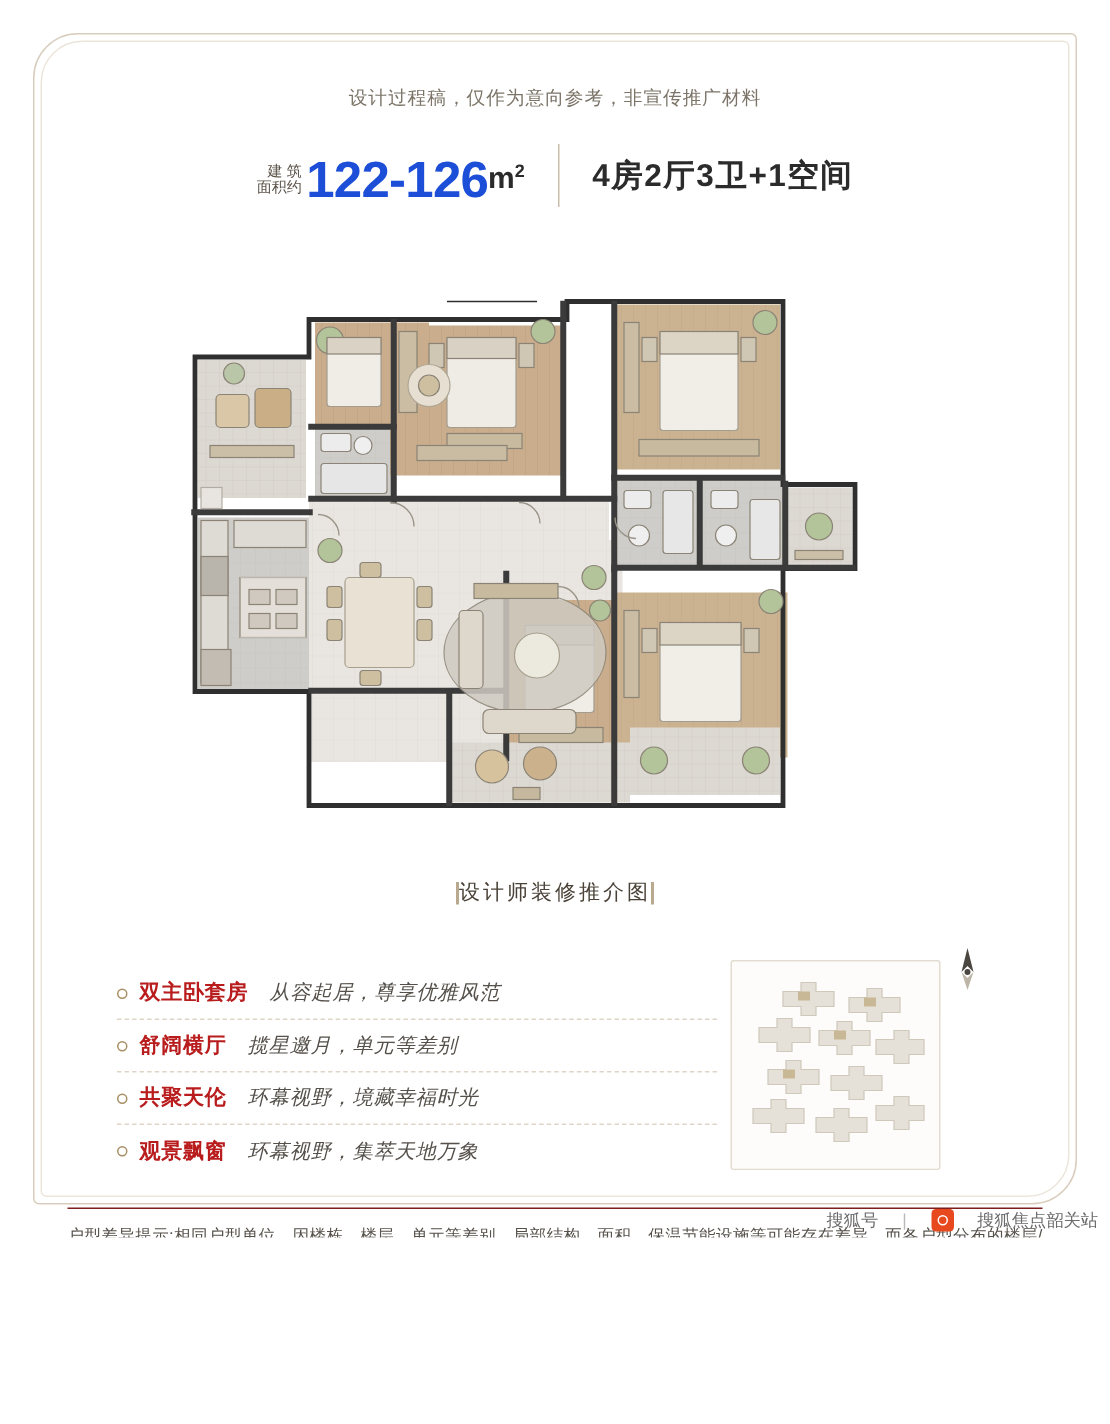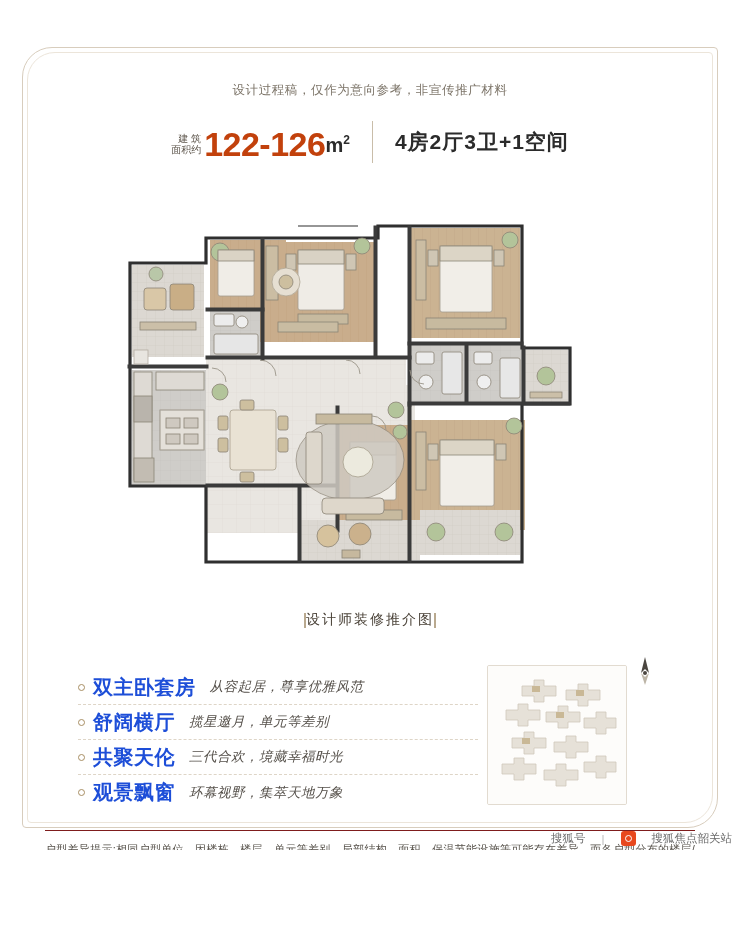--- a/index.html
+++ b/index.html
@@ -8,21 +8,20 @@
     background: #ffffff;
     font-family: "Liberation Sans", sans-serif;
     color: #3a3a3a;
     overflow: hidden;
   }
   .page {
     position: relative;
     width: 740px; height: 825px;
     background: #ffffff;
     overflow: hidden;
-    margin-top: 25px;
   }
   
   .frame {
     position: absolute;
     left: 22px; top: 22px; right: 22px; bottom: 22px;
     border: 1px solid #d8cdbd;
     border-radius: 30px 4px 30px 4px;
     pointer-events: none;
   }
   .frame-inner {
@@ -64,21 +63,21 @@
     text-align: right;
     margin-right: 3px;
     margin-bottom: 7px;
     letter-spacing: 0px;
     white-space: pre-line;
   }
   .area-num {
     font-size: 34px;
     font-weight: bold;
     letter-spacing: -0.5px;
-    color: #c2410c;
+    color: #1d4ed8;
     line-height: 36px;
   }
   .area-unit {
     font-size: 20px;
     font-weight: bold;
     color: #2b2b2b;
     line-height: 36px;
   }
   .area-unit sup { font-size: 12px; }
   .divider-v {
@@ -133,23 +132,23 @@
   }
   .feature:last-child { border-bottom: none; }
   .bullet {
     width: 7px; height: 7px;
     border-radius: 50%;
     border: 1px solid #a88e63;
     margin-right: 8px;
     flex: none;
   }
   .f-title {
-    font-size: 20px;
+    font-size: 14px;
     font-weight: bold;
-    color: #1d4ed8;
+    color: #b91c1c;
     letter-spacing: 0.5px;
     margin-right: 14px;
   }
   .f-sub {
     font-size: 13.5px;
     color: #55504a;
     letter-spacing: 0.5px;
     font-style: italic;
   }
 
@@ -453,21 +452,21 @@
       <span class="f-sub">从容起居，尊享优雅风范</span>
     </div>
     <div class="feature">
       <span class="bullet"></span>
       <span class="f-title">舒阔横厅</span>
       <span class="f-sub">揽星邀月，单元等差别</span>
     </div>
     <div class="feature">
       <span class="bullet"></span>
       <span class="f-title">共聚天伦</span>
-      <span class="f-sub">三代合欢，境藏幸福时光</span>
+      <span class="f-sub">环幕视野，境藏幸福时光</span>
     </div>
     <div class="feature">
       <span class="bullet"></span>
       <span class="f-title">观景飘窗</span>
       <span class="f-sub">环幕视野，集萃天地万象</span>
     </div>
   </div>
 
   <div class="siteplan">
     <svg width="140" height="140" viewBox="0 0 140 140" xmlns="http://www.w3.org/2000/svg">

